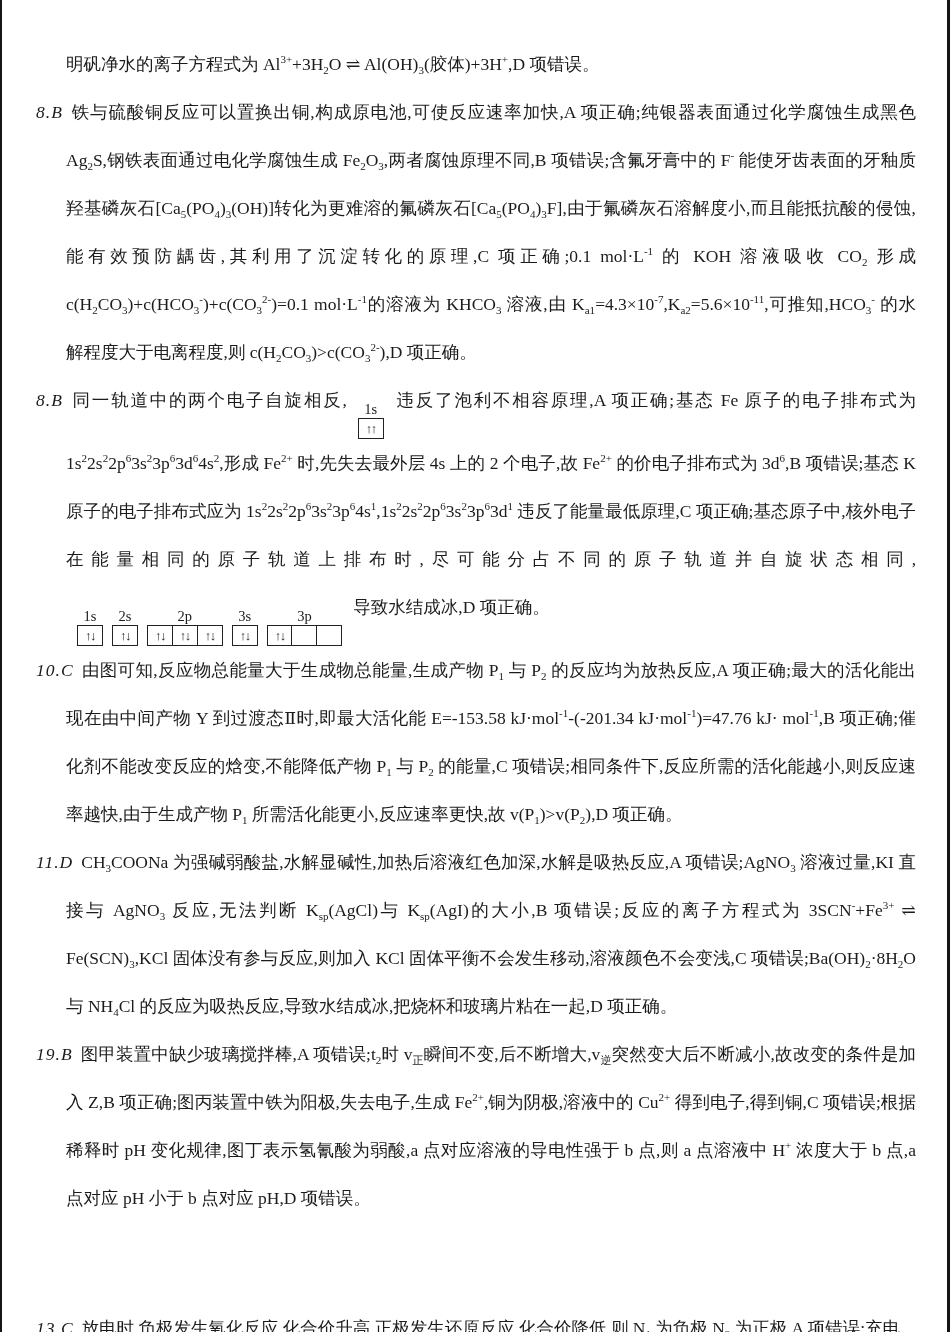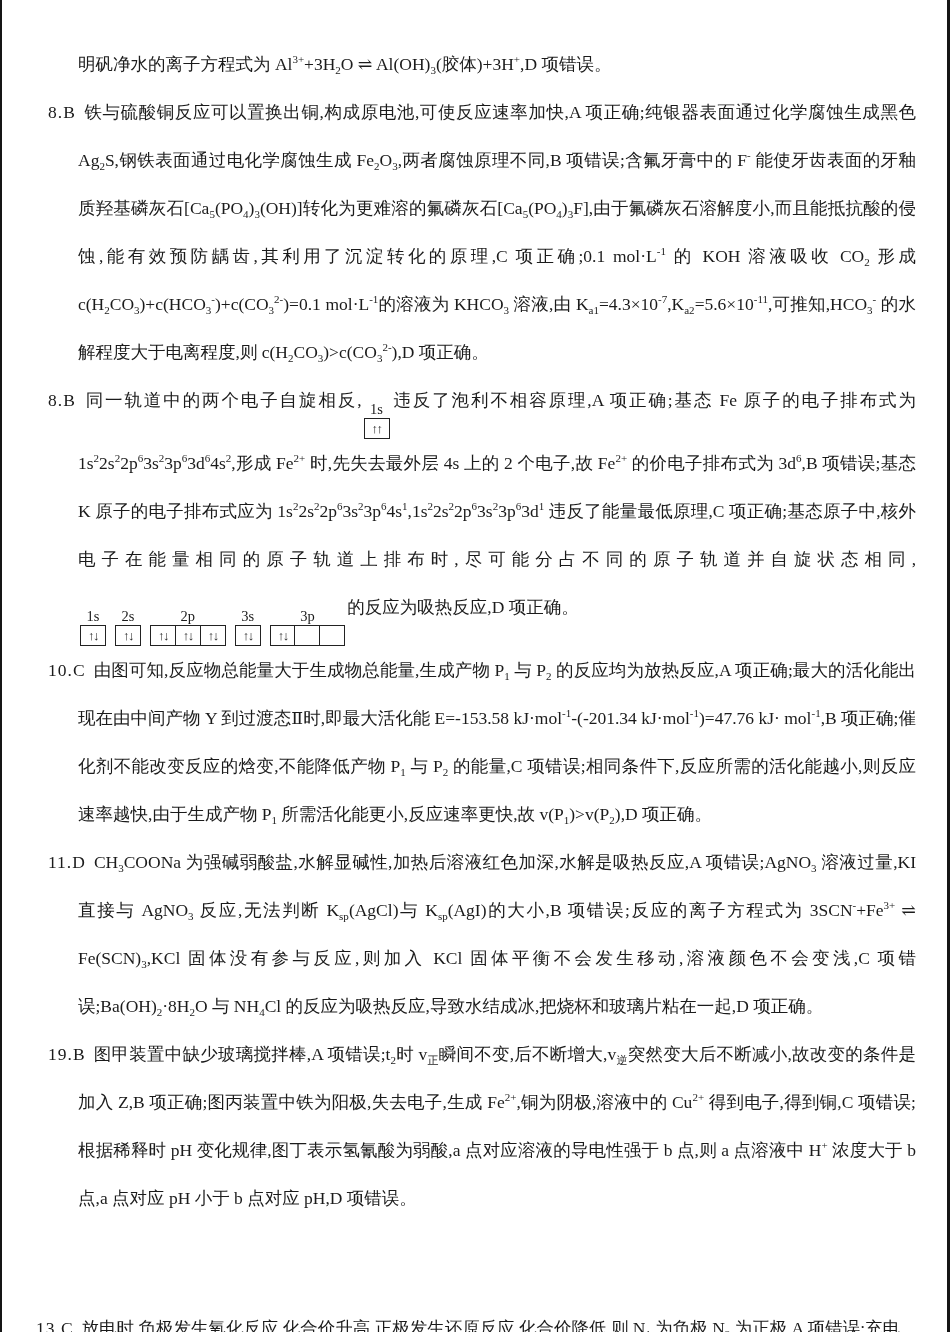--- a/index.html
+++ b/index.html
@@ -2,29 +2,29 @@
 <html><head>
 <meta charset="utf-8">
 <style>
   *{box-sizing:border-box;margin:0;padding:0}
   html,body{background:#e8e8e8}
   body{width:950px;height:1332px;margin:0 auto;font-family:"Liberation Serif","DejaVu Serif",serif;}
   .page{position:relative;width:950px;height:1332px;background:#ffffff;overflow:hidden;color:#1b1b1b;}
   .edge{position:absolute;top:0;bottom:0;background:#151515;}
   .edge.left{left:0;width:2px;}
   .edge.right{right:0;width:3px;}
-  .content{position:absolute;left:48px;right:34px;top:40px;font-size:17.5px;line-height:48px;text-align:justify;}
+  .content{position:absolute;left:36px;right:34px;top:40px;font-size:17.5px;line-height:48px;text-align:justify;}
   .para{padding-left:30px;text-indent:-30px;}
   .para.cont{text-indent:0;}
-  .label{margin-right:8px;letter-spacing:1px;}
+  .label{margin-right:8px;letter-spacing:1px;font-style:italic;}
   sup,sub{font-size:11px;line-height:0;letter-spacing:0;}
   sub{vertical-align:-4px;}
   sup{vertical-align:7px;}
   
-  .orb{display:inline-flex;align-items:flex-start;gap:9px;vertical-align:-8px;margin:0 2px;text-indent:0;}
+  .orb{display:inline-flex;align-items:flex-start;gap:9px;vertical-align:-8px;margin:0 11px;text-indent:0;}
   .orb-group{display:inline-flex;flex-direction:column;align-items:center;}
   .orb-label{font-size:14.5px;line-height:17px;font-family:"Liberation Serif","DejaVu Serif",serif;}
   .orb-boxes{display:inline-flex;}
   .orb-box{width:26px;height:21px;border:1.2px solid #222;margin-left:-1.2px;display:inline-flex;align-items:center;justify-content:center;font-size:13px;letter-spacing:-1.5px;line-height:1;background:#fff;}
   .orb-box:first-child{margin-left:0;}
   .bottom-line{position:absolute;top:1317px;left:36px;right:34px;font-size:17.5px;line-height:22px;text-align:justify;white-space:nowrap;overflow:hidden;}
 </style>
 </head>
 <body>
 
@@ -69,19 +69,19 @@
             </span>
           </span>
           <span class="orb-group">
             <span class="orb-label">3p</span>
             <span class="orb-boxes">
               <span class="orb-box">↑↓</span>
               <span class="orb-box"></span>
               <span class="orb-box"></span>
             </span>
           </span>
-        </span><span>的反应为吸热反应,D 项正确。</span></div>
+        </span><span>导致水结成冰,D 项正确。</span></div>
       <div class="para"><span class="label">10.C</span><span>由图可知,反应物总能量大于生成物总能量,生成产物 P<sub>1</sub> 与 P<sub>2</sub> 的反应均为放热反应,A 项正确;最大的活化能出现在由中间产物 Y 到过渡态Ⅱ时,即最大活化能 E=-153.58 kJ·mol<sup>-1</sup>-(-201.34 kJ·mol<sup>-1</sup>)=47.76 kJ· mol<sup>-1</sup>,B 项正确;催化剂不能改变反应的焓变,不能降低产物 P<sub>1</sub> 与 P<sub>2</sub> 的能量,C 项错误;相同条件下,反应所需的活化能越小,则反应速率越快,由于生成产物 P<sub>1</sub> 所需活化能更小,反应速率更快,故 v(P<sub>1</sub>)&gt;v(P<sub>2</sub>),D 项正确。</span></div>
       <div class="para"><span class="label">11.D</span><span>CH<sub>3</sub>COONa 为强碱弱酸盐,水解显碱性,加热后溶液红色加深,水解是吸热反应,A 项错误;AgNO<sub>3</sub> 溶液过量,KI 直接与 AgNO<sub>3</sub> 反应,无法判断 K<sub>sp</sub>(AgCl)与 K<sub>sp</sub>(AgI)的大小,B 项错误;反应的离子方程式为 3SCN<sup>-</sup>+Fe<sup>3+</sup> ⇌ Fe(SCN)<sub>3</sub>,KCl 固体没有参与反应,则加入 KCl 固体平衡不会发生移动,溶液颜色不会变浅,C 项错误;Ba(OH)<sub>2</sub>·8H<sub>2</sub>O 与 NH<sub>4</sub>Cl 的反应为吸热反应,导致水结成冰,把烧杯和玻璃片粘在一起,D 项正确。</span></div>
       <div class="para"><span class="label">19.B</span><span>图甲装置中缺少玻璃搅拌棒,A 项错误;t<sub>2</sub>时 v<sub>正</sub>瞬间不变,后不断增大,v<sub>逆</sub>突然变大后不断减小,故改变的条件是加入 Z,B 项正确;图丙装置中铁为阳极,失去电子,生成 Fe<sup>2+</sup>,铜为阴极,溶液中的 Cu<sup>2+</sup> 得到电子,得到铜,C 项错误;根据稀释时 pH 变化规律,图丁表示氢氰酸为弱酸,a 点对应溶液的导电性强于 b 点,则 a 点溶液中 H<sup>+</sup> 浓度大于 b 点,a 点对应 pH 小于 b 点对应 pH,D 项错误。</span></div>
     </div>
   <div class="bottom-line" id="bottom-line"><span class="label">13.C</span><span>放电时,负极发生氧化反应,化合价升高,正极发生还原反应,化合价降低,则 N<sub>1</sub> 为负极,N<sub>2</sub> 为正极,A 项错误;充电</span></div>
 </div>
 
 </body></html>

